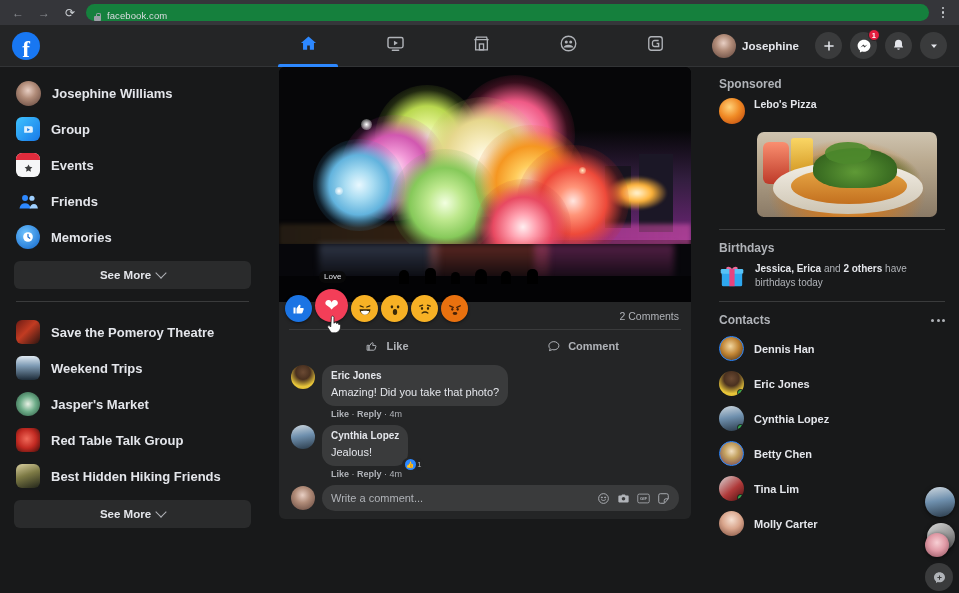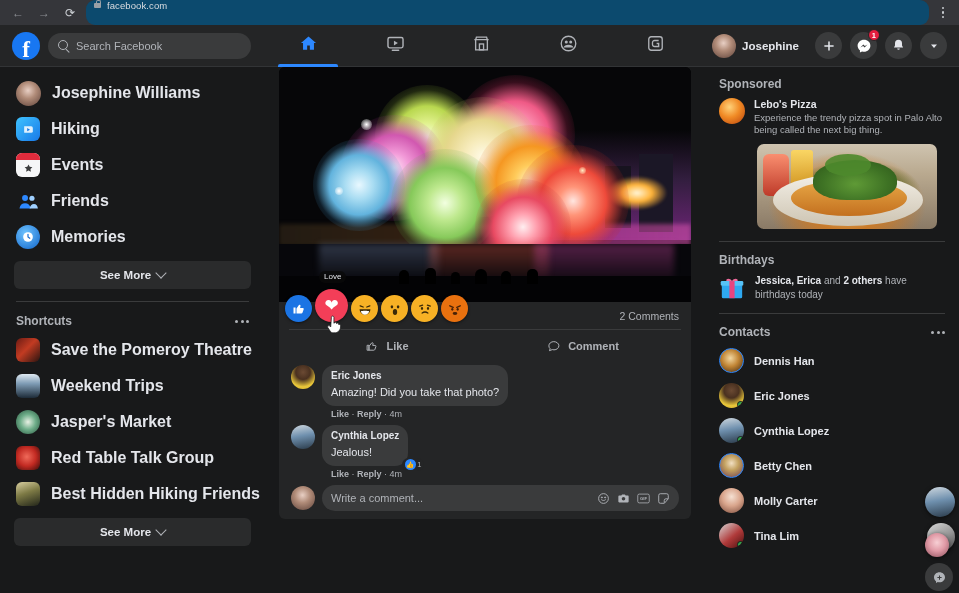--- a/index.html
+++ b/index.html
@@ -21,24 +21,24 @@
     gap: 6px;
   }
   .nav-btn {
     width: 20px; height: 20px;
     display: flex; align-items: center; justify-content: center;
     color: #8d9094; font-size: 12px;
     border-radius: 50%;
   }
   .reload-btn { color: #c8ccd0; font-size: 12px; }
   .url-pill {
-    flex: 1; height: 25px;
-    background: #0c4a6e;
+    flex: 1; height: 17px;
+    background: #15803d;
     border-radius: 9px;
-    display: flex; align-items: flex-start;
+    display: flex; align-items: flex-end;
     padding: 0 8px; gap: 6px;
     max-width: 880px;
   }
   .lock-ico { width: 7px; height: 8px; position: relative; flex: 0 0 auto; }
   .lock-ico::before {
     content:''; position:absolute; bottom:0; left:0;
     width:7px; height:5px; background:#9aa0a6; border-radius:1px;
   }
   .lock-ico::after {
     content:''; position:absolute; top:0; left:1.6px;
@@ -133,21 +133,21 @@
     position:absolute; top:0; left:705px; width:254px; height:526px;
     background:#18191a; padding: 10px 14px 0 14px;
     overflow:hidden;
   }
 
   
   .side-item {
     display:flex; align-items:center; gap:11px;
     height: 36px; padding: 0 6px; border-radius:7px;
   }
-  .side-label { font-size:16px; font-weight:bold; color:#e4e6eb; white-space:nowrap; }
+  .side-label { font-size:13px; font-weight:bold; color:#e4e6eb; white-space:nowrap; }
   .avatar {
     border-radius:50%; flex:0 0 auto; overflow:hidden; position:relative;
     background:#555;
   }
   .sq-ico { width:24px;height:24px;border-radius:6px;flex:0 0 auto; position:relative; overflow:hidden;}
 
   .see-more {
     height: 28px; margin: 6px 4px 0 4px;
     background:#2a2b2c; border-radius:6px;
     display:flex;align-items:center;justify-content:center;gap:6px;
@@ -321,24 +321,20 @@
       <i></i>
     </div>
 </div>
 
 <div class="fb-topbar">
 
   <div class="fb-left">
     <div class="fb-logo">
       <span>f</span>
     </div>
-    <div class="fb-search">
-      <span class="srch-glyph"></span>
-      <span class="fb-search-text">Search Facebook</span>
-    </div>
   </div>
 
   <div class="fb-center">
     <div class="navtab active">
       <span class="ico">
         <svg width="19" height="19" viewBox="0 0 24 24" fill="currentColor">
             <path d="M12 3 2.5 11.3h2.6V20h5.2v-5.4h3.4V20h5.2v-8.7h2.6z"></path>
           </svg>
       </span>
     </div>
@@ -419,21 +415,21 @@
       <span class="side-label">Josephine Williams</span>
     </div>
 
     <div class="side-item">
       <div class="sq-ico" style="background:linear-gradient(135deg,#3fc3ff,#1879e8);display:flex;align-items:center;justify-content:center;">
         <svg width="13" height="13" viewBox="0 0 24 24" fill="#fff">
             <path d="M4 6h13a3 3 0 0 1 3 3v6a3 3 0 0 1-3 3H4z" opacity=".85"></path>
             <path d="M9.6 9.4l5.2 2.9-5.2 2.9z" fill="#1879e8"></path>
           </svg>
       </div>
-      <span class="side-label">Hiking</span>
+      <span class="side-label">Group</span>
     </div>
 
     <div class="side-item">
       <div class="sq-ico" style="background:#f5f6f7;">
         <div style="height:7px;background:#e02b3c;"></div>
         <div style="display:flex;align-items:center;justify-content:center;height:17px;">
           <svg width="11" height="11" viewBox="0 0 24 24" fill="#3a3b3c">
               <path d="M12 3l2.6 5.4 5.9.8-4.3 4.1 1 5.9-5.2-2.8-5.2 2.8 1-5.9L3.5 9.2l5.9-.8z"></path>
             </svg>
         </div>
@@ -463,28 +459,20 @@
       <span class="side-label">Memories</span>
     </div>
 
     <div class="see-more">
       <span>See More</span>
       <span class="chev"></span>
     </div>
 
     <div class="divider"></div>
 
-    <div class="sect-head">
-      <span class="sect-title">Shortcuts</span>
-      <span class="kebab-h">
-          <i></i>
-          <i></i>
-          <i></i>
-        </span>
-    </div>
 
     <div class="side-item">
       <div class="sq-ico ph-pom"></div>
       <span class="side-label">Save the Pomeroy Theatre</span>
     </div>
     <div class="side-item">
       <div class="sq-ico ph-week"></div>
       <span class="side-label">Weekend Trips</span>
     </div>
     <div class="side-item">
@@ -713,21 +701,20 @@
     </div>
   </div>
 
   <div class="col-right">
 
     <div class="r-title">Sponsored</div>
     <div class="spon-row">
       <div class="spon-ava"></div>
       <div>
         <div class="spon-name">Lebo's Pizza</div>
-        <div class="spon-desc">Experience the trendy pizza spot in Palo Alto being called the next big thing.</div>
       </div>
     </div>
     <div class="spon-img ph-pizza">
       <div style="position:absolute;left:6px;top:10px;width:26px;height:42px;border-radius:6px;background:linear-gradient(180deg,#ff8a6a,#c03020);opacity:.9;"></div>
       <div style="position:absolute;left:34px;top:6px;width:22px;height:36px;border-radius:3px;background:linear-gradient(180deg,#ffd85c,#d79a20);opacity:.9;"></div>
       <div style="position:absolute;left:16px;top:30px;width:150px;height:52px;border-radius:50%;background:linear-gradient(180deg,#f3efe6,#cdc4b2);"></div>
       <div style="position:absolute;left:34px;top:36px;width:116px;height:36px;border-radius:50%;background:linear-gradient(180deg,#e8a846,#c3701f);"></div>
       <div style="position:absolute;left:56px;top:16px;width:84px;height:40px;border-radius:50% 50% 40% 40%;
                   background:radial-gradient(ellipse at 50% 60%, #5f9a36 0%, #3e7224 55%, #2b5418 100%);"></div>
       <div style="position:absolute;left:68px;top:10px;width:46px;height:22px;border-radius:50%;background:#4e8a2c;opacity:.9;"></div>
@@ -775,28 +762,28 @@
       <div class="avatar ph-cyn" style="width:25px;height:25px;position:relative;">
         <span class="online-dot"></span>
       </div>
       <span class="contact-name">Cynthia Lopez</span>
     </div>
     <div class="contact-row">
       <div class="avatar ph-betty" style="width:25px;height:25px;border:1.5px solid #2d88ff;"></div>
       <span class="contact-name">Betty Chen</span>
     </div>
     <div class="contact-row">
+      <div class="avatar ph-tina" style="width:25px;height:25px;position:relative;">
+        <span class="online-dot"></span>
+      </div>
+      <span class="contact-name">Tina Lim</span>
+    </div>
+    <div class="contact-row">
       <div class="avatar ph-molly" style="width:25px;height:25px;"></div>
       <span class="contact-name">Molly Carter</span>
-    </div>
-    <div class="contact-row">
-      <div class="avatar ph-tina" style="width:25px;height:25px;position:relative;">
-        <span class="online-dot"></span>
-      </div>
-      <span class="contact-name">Tina Lim</span>
     </div>
 
     <div class="chat-heads">
       <div class="chat-head ph-cyn"></div>
       <div class="chat-stack">
         <div class="chat-head ph-groupA" style="position:absolute;right:0;top:0;width:28px;height:28px;"></div>
         <div class="chat-head ph-groupB" style="position:absolute;left:0;top:10px;width:24px;height:24px;"></div>
       </div>
       <div class="new-msg-btn">
         <svg width="15" height="15" viewBox="0 0 24 24" fill="currentColor">

